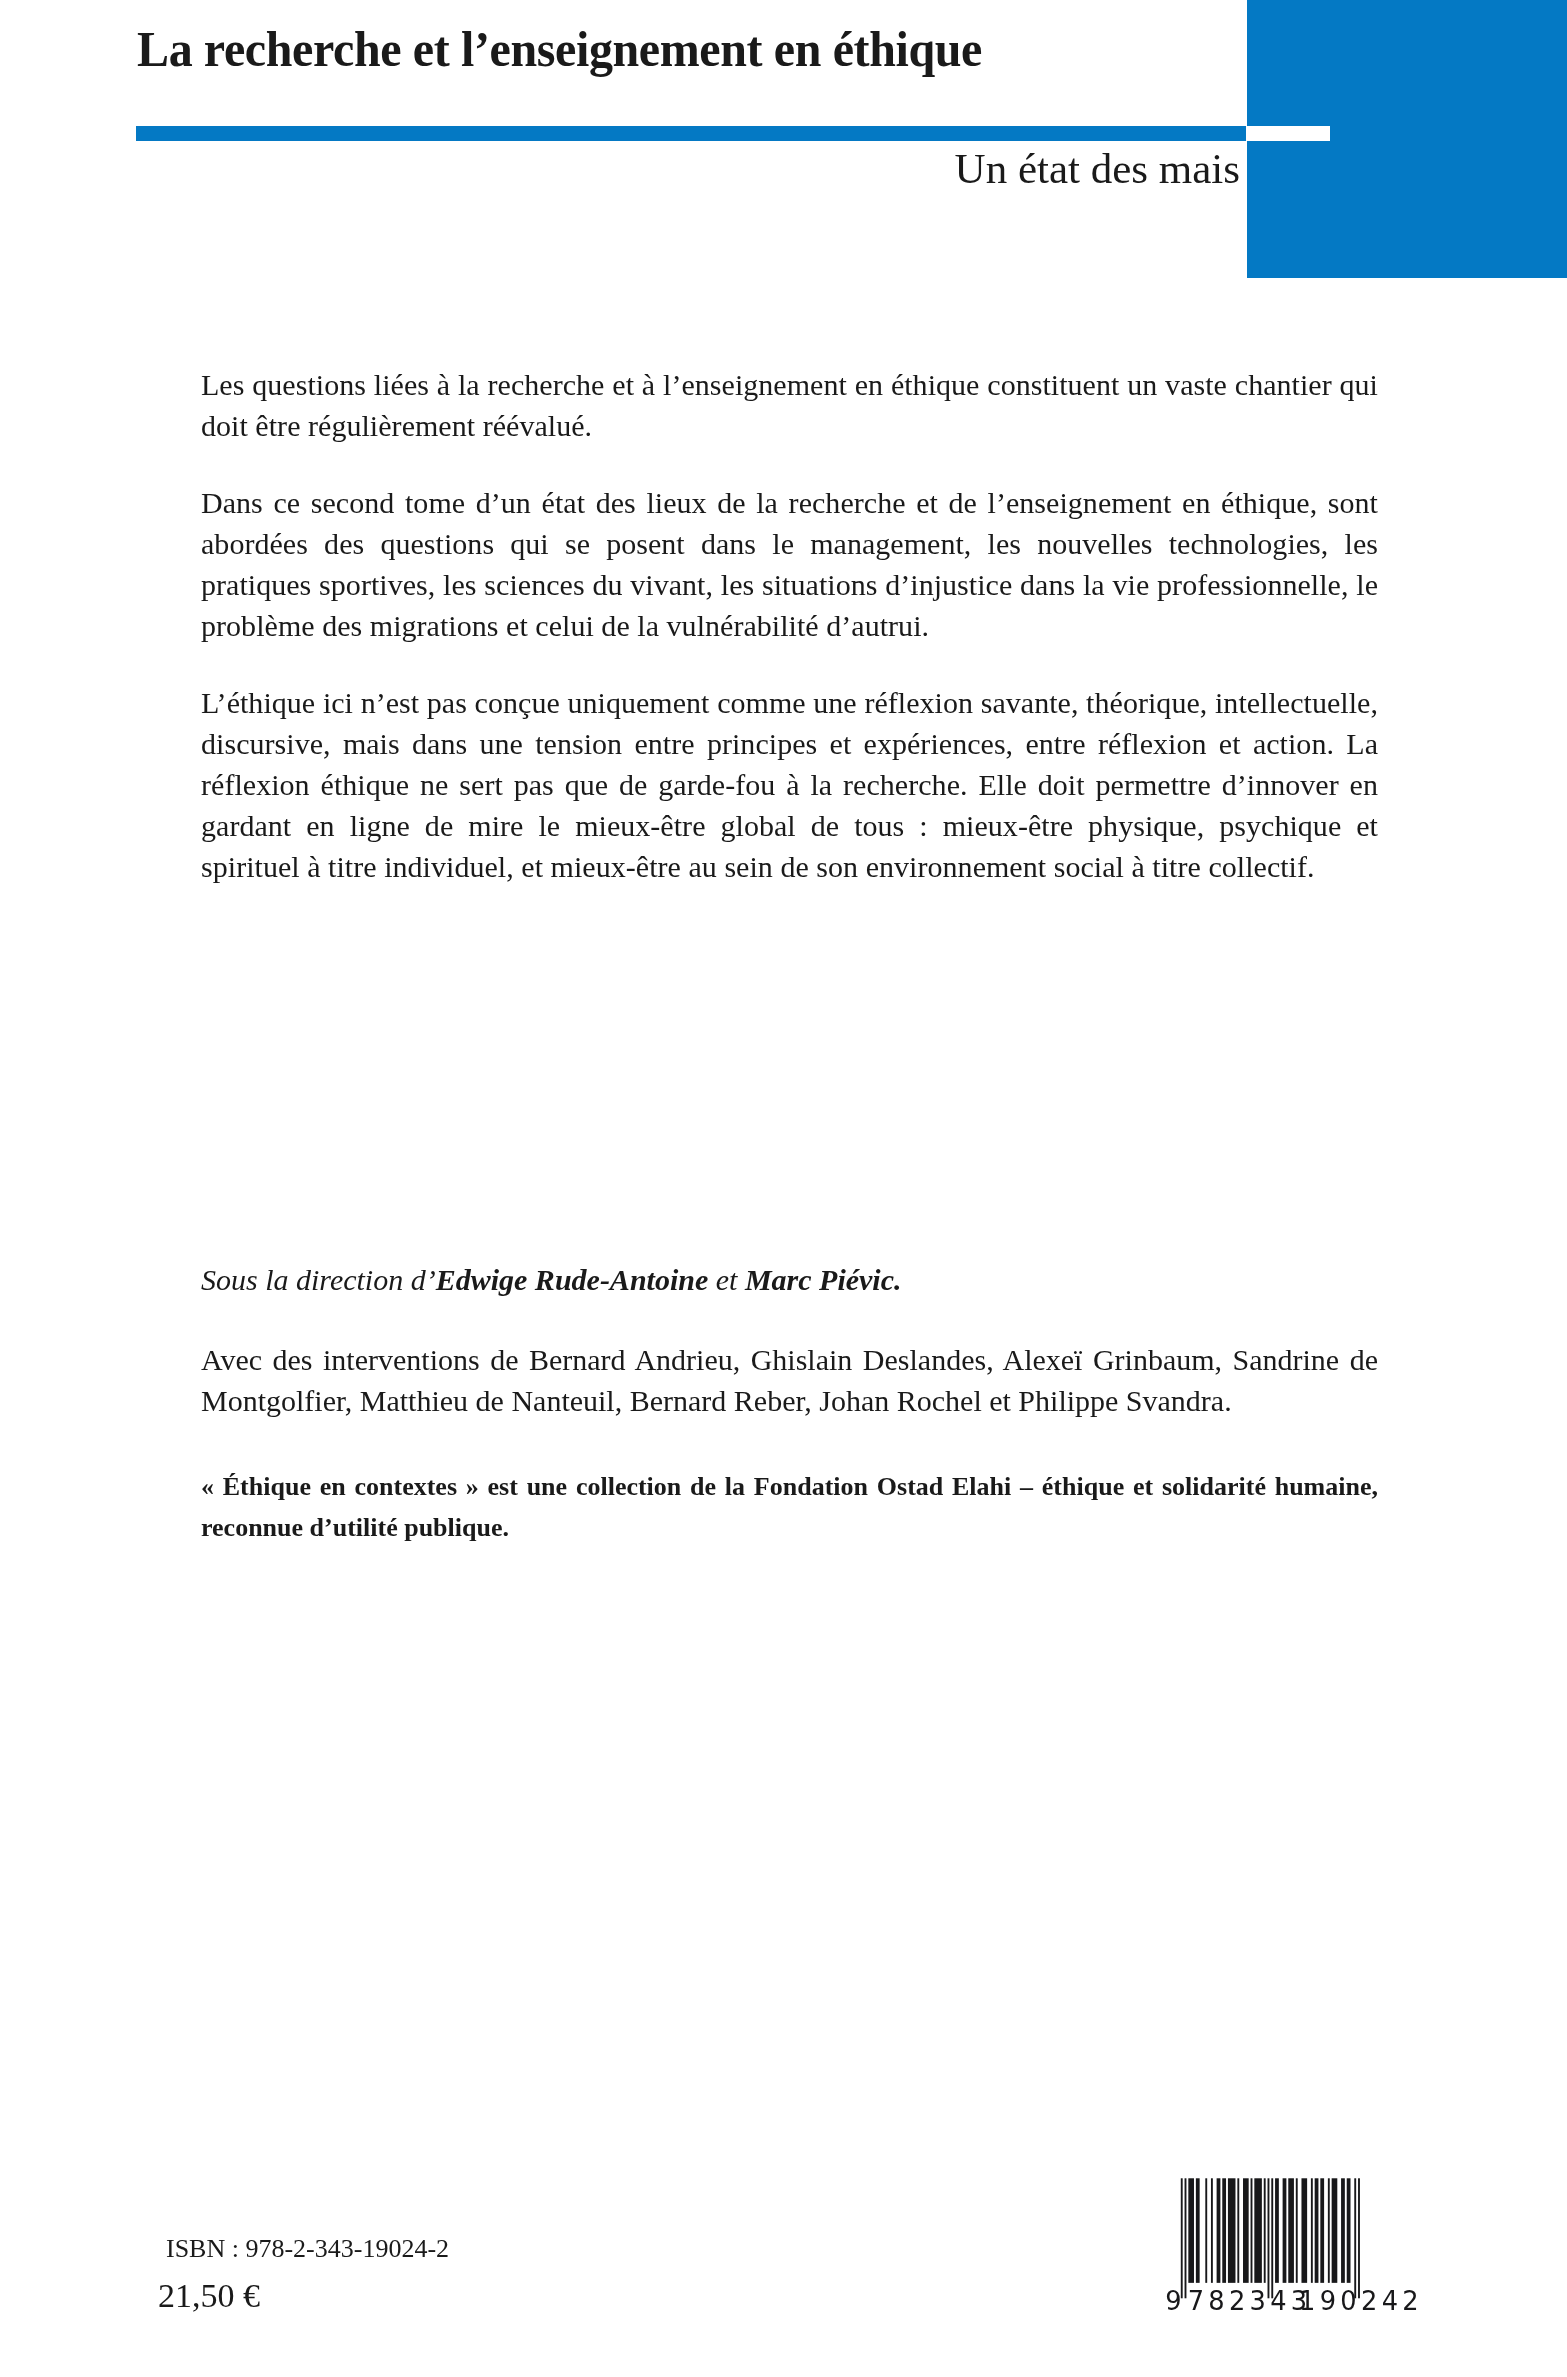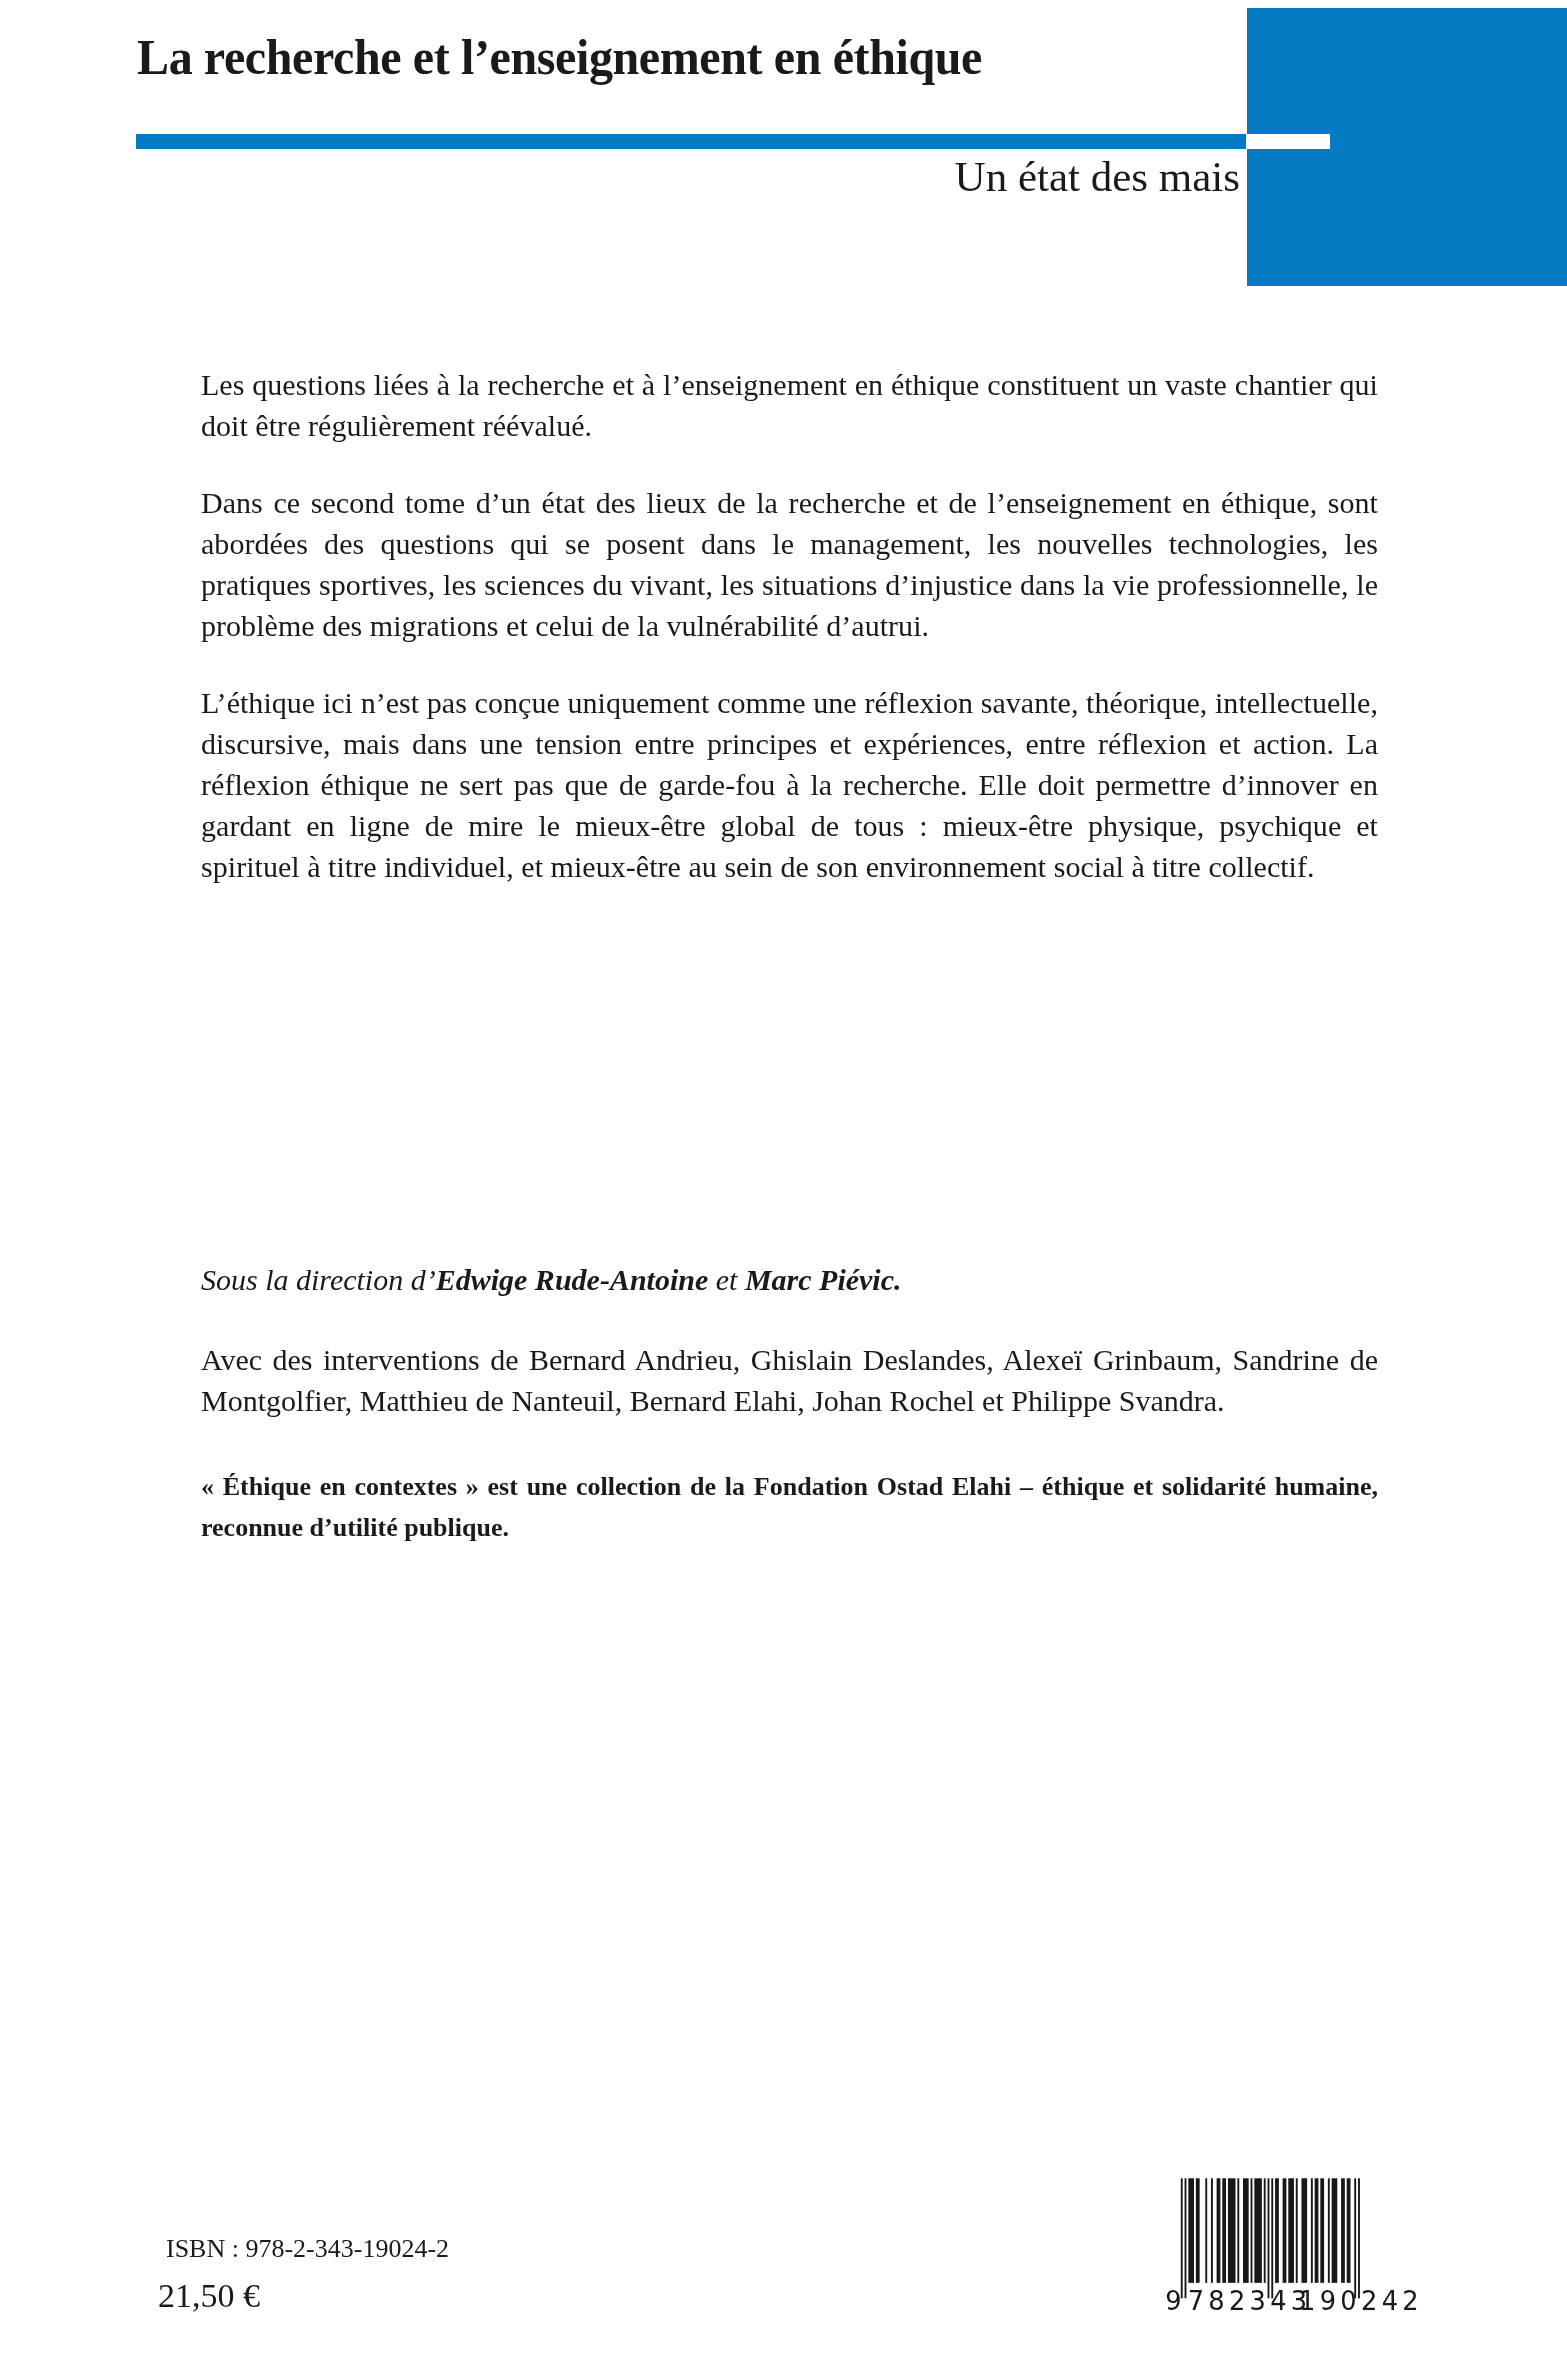--- a/index.html
+++ b/index.html
@@ -12,21 +12,21 @@
     height: 2377px;
     position: relative;
     overflow: hidden;
     font-family: "Liberation Serif", "DejaVu Serif", serif;
     color: #1a1a1a;
   }
 
   
   #header-block {
     position: absolute;
-    left: 0; top: 8px;
+    left: 0; top: 0;
     width: 1568px;
     height: 291px;
     text-decoration: underline;
   }
   #brand-panel {
     position: absolute;
     left: 1247px;
     top: 0;
     width: 321px;
     height: 278px;
@@ -164,21 +164,21 @@
 
 <div id="body-copy">
   <p class="para">Les questions liées à la recherche et à l’enseignement en éthique constituent un vaste chantier qui doit être régulièrement réévalué.</p>
   <p class="para">Dans ce second tome d’un état des lieux de la recherche et de l’enseignement en éthique, sont abordées des questions qui se posent dans le management, les nouvelles technologies, les pratiques sportives, les sciences du vivant, les situations d’injustice dans la vie professionnelle, le problème des migrations et celui de la vulnérabilité d’autrui.</p>
   <p class="para">L’éthique ici n’est pas conçue uniquement comme une réflexion savante, théorique, intellectuelle, discursive, mais dans une tension entre principes et expériences, entre réflexion et action. La réflexion éthique ne sert pas que de garde-fou à la recherche. Elle doit permettre d’innover en gardant en ligne de mire le mieux-être global de tous : mieux-être physique, psychique et spirituel à titre individuel, et mieux-être au sein de son environnement social à titre collectif.</p>
 </div>
 
 <div id="credits-block">
   <p id="editors-line"><span>Sous la direction d’</span><b>Edwige Rude-Antoine</b><span> et </span><b>Marc Piévic.</b></p>
 
-  <p id="contributors-para">Avec des interventions de Bernard Andrieu, Ghislain Deslandes, Alexeï Grinbaum, Sandrine de Montgolfier, Matthieu de Nanteuil, Bernard Elahi, Johan Rochel et Philippe Svandra.</p>
+  <p id="contributors-para">Avec des interventions de Bernard Andrieu, Ghislain Deslandes, Alexeï Grinbaum, Sandrine de Montgolfier, Matthieu de Nanteuil, Bernard Reber, Johan Rochel et Philippe Svandra.</p>
 
   <p id="collection-para">«&nbsp;Éthique en contextes&nbsp;» est une collection de la Fondation Ostad Elahi – éthique et solidarité humaine, reconnue d’utilité publique.</p>
 </div>
 
 <div id="isbn-line">ISBN : 978-2-343-19024-2</div>
 <div id="price-line">21,50 €</div>
 
 <div id="barcode-block">
   <svg id="barcode-svg" width="271" height="150" viewBox="0 0 316 175" xmlns="http://www.w3.org/2000/svg">
     <rect x="0" y="0" width="316" height="175" fill="#ffffff"></rect>

